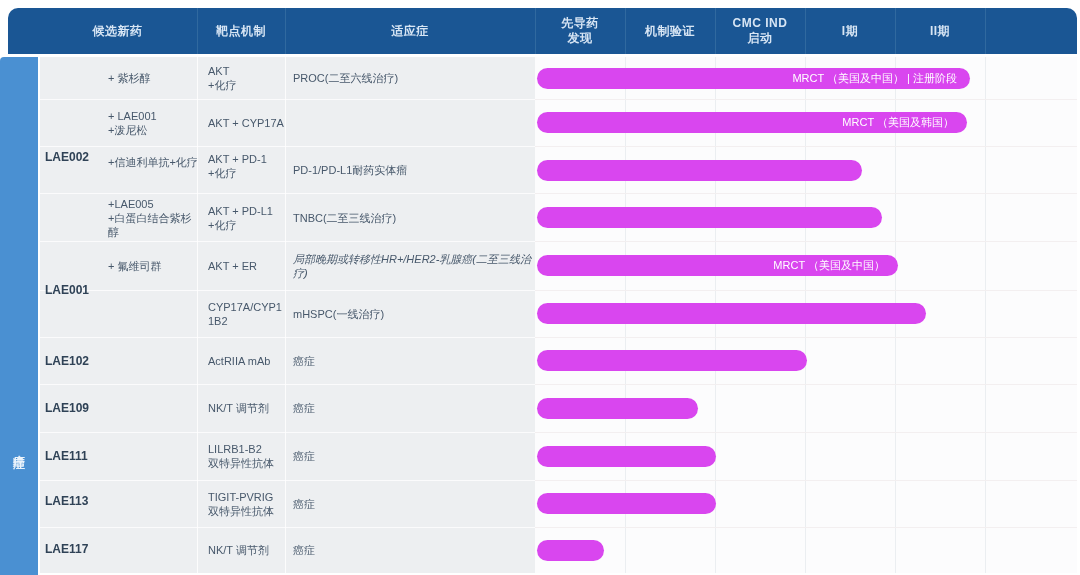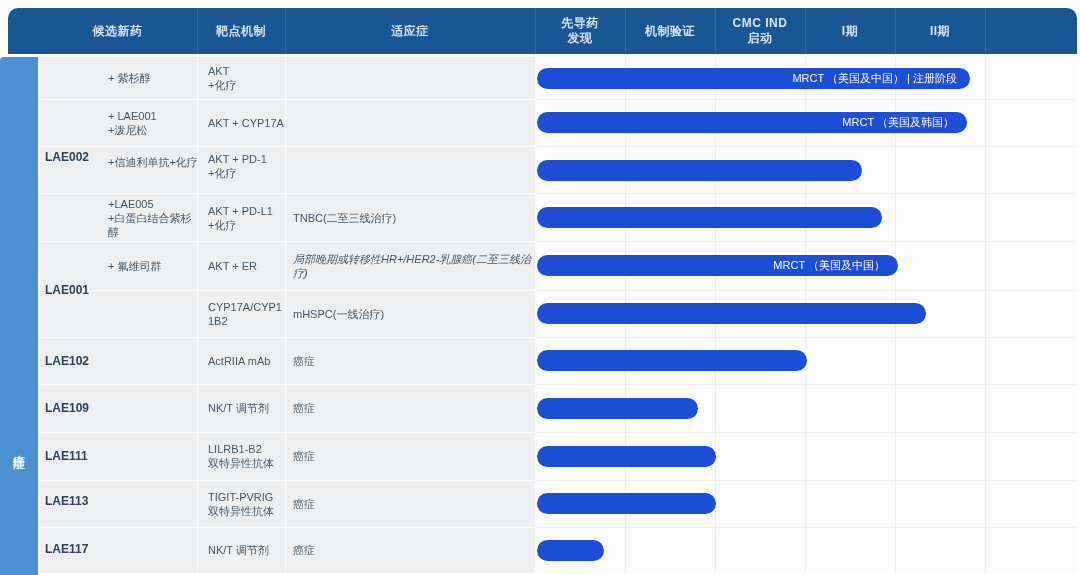--- a/index.html
+++ b/index.html
@@ -46,21 +46,21 @@
   .combo{left:108px;width:92px;}
   .target{left:208px;width:76px;}
   .indication{left:293px;width:240px;}
   .program{
     position:absolute;left:45px;width:62px;height:16px;line-height:16px;
     color:#2F4256;font-size:12px;font-weight:bold;
   }
   
   .band{position:absolute;left:537px;width:540px;display:flex;align-items:center;}
   .bar{
-    height:21px;border-radius:10.5px;background:#1d4ed8;box-sizing:border-box;
+    height:21px;border-radius:10.5px;background:#d946ef;box-sizing:border-box;
     display:flex;align-items:center;justify-content:flex-end;
     color:#FFFFFF;font-size:11px;padding-right:13px;white-space:nowrap;overflow:hidden;
   }
 </style>
 </head>
 <body>
 
 <div class="stage">
 
   <div class="header">
@@ -125,28 +125,30 @@
   <div class="program" style="top:282px;">LAE001</div>
   <div class="program" style="top:353px;">LAE102</div>
   <div class="program" style="top:400px;">LAE109</div>
   <div class="program" style="top:448px;">LAE111</div>
   <div class="program" style="top:493px;">LAE113</div>
   <div class="program" style="top:541px;">LAE117</div>
 
   <div class="cell combo" style="top:57px;height:42px;">+ 紫杉醇</div>
   <div class="cell target" style="top:57px;height:42px;">AKT
 +化疗</div>
+  <div class="cell indication" style="top:57px;height:42px;">PROC(二至六线治疗)</div>
 
   <div class="cell combo" style="top:99px;height:47px;">+ LAE001
 +泼尼松</div>
   <div class="cell target" style="top:99px;height:47px;">AKT + CYP17A</div>
 
   <div class="cell combo" style="top:146px;height:32px;">+信迪利单抗+化疗</div>
   <div class="cell target" style="top:146px;height:40px;">AKT + PD-1
 +化疗</div>
+  <div class="cell indication" style="top:146px;height:48px;">PD-1/PD-L1耐药实体瘤</div>
 
   <div class="cell combo" style="top:193px;height:49px;">+LAE005
 +白蛋白结合紫杉醇</div>
   <div class="cell target" style="top:193px;height:49px;">AKT + PD-L1
 +化疗</div>
   <div class="cell indication" style="top:193px;height:49px;">TNBC(二至三线治疗)</div>
 
   <div class="cell combo" style="top:241px;height:49px;">+ 氟维司群</div>
   <div class="cell target" style="top:241px;height:49px;">AKT + ER</div>
   <div class="cell indication" style="top:241px;height:49px;font-style:italic;">局部晚期或转移性HR+/HER2-乳腺癌(二至三线治疗)</div>

